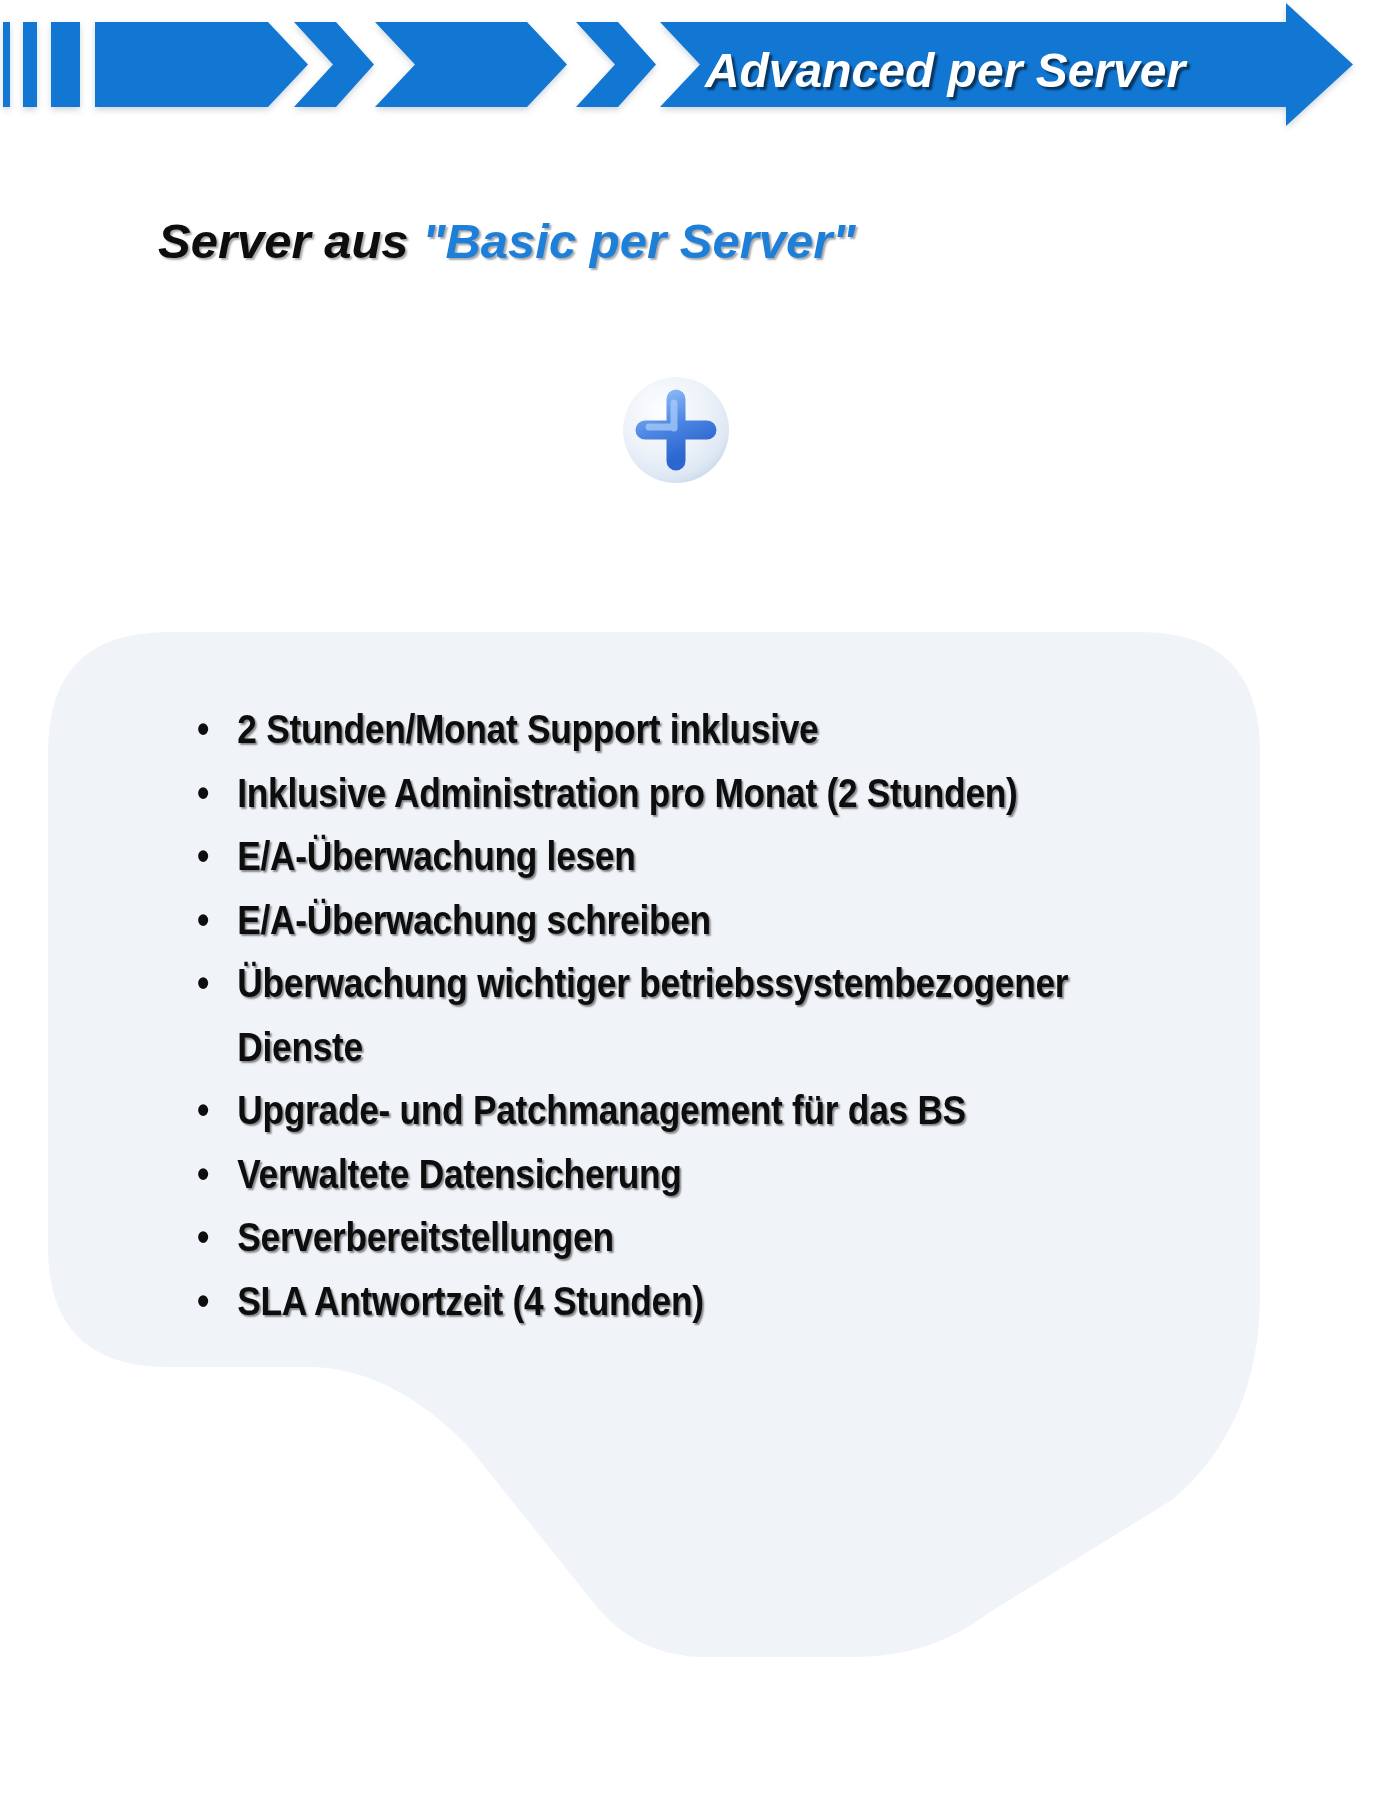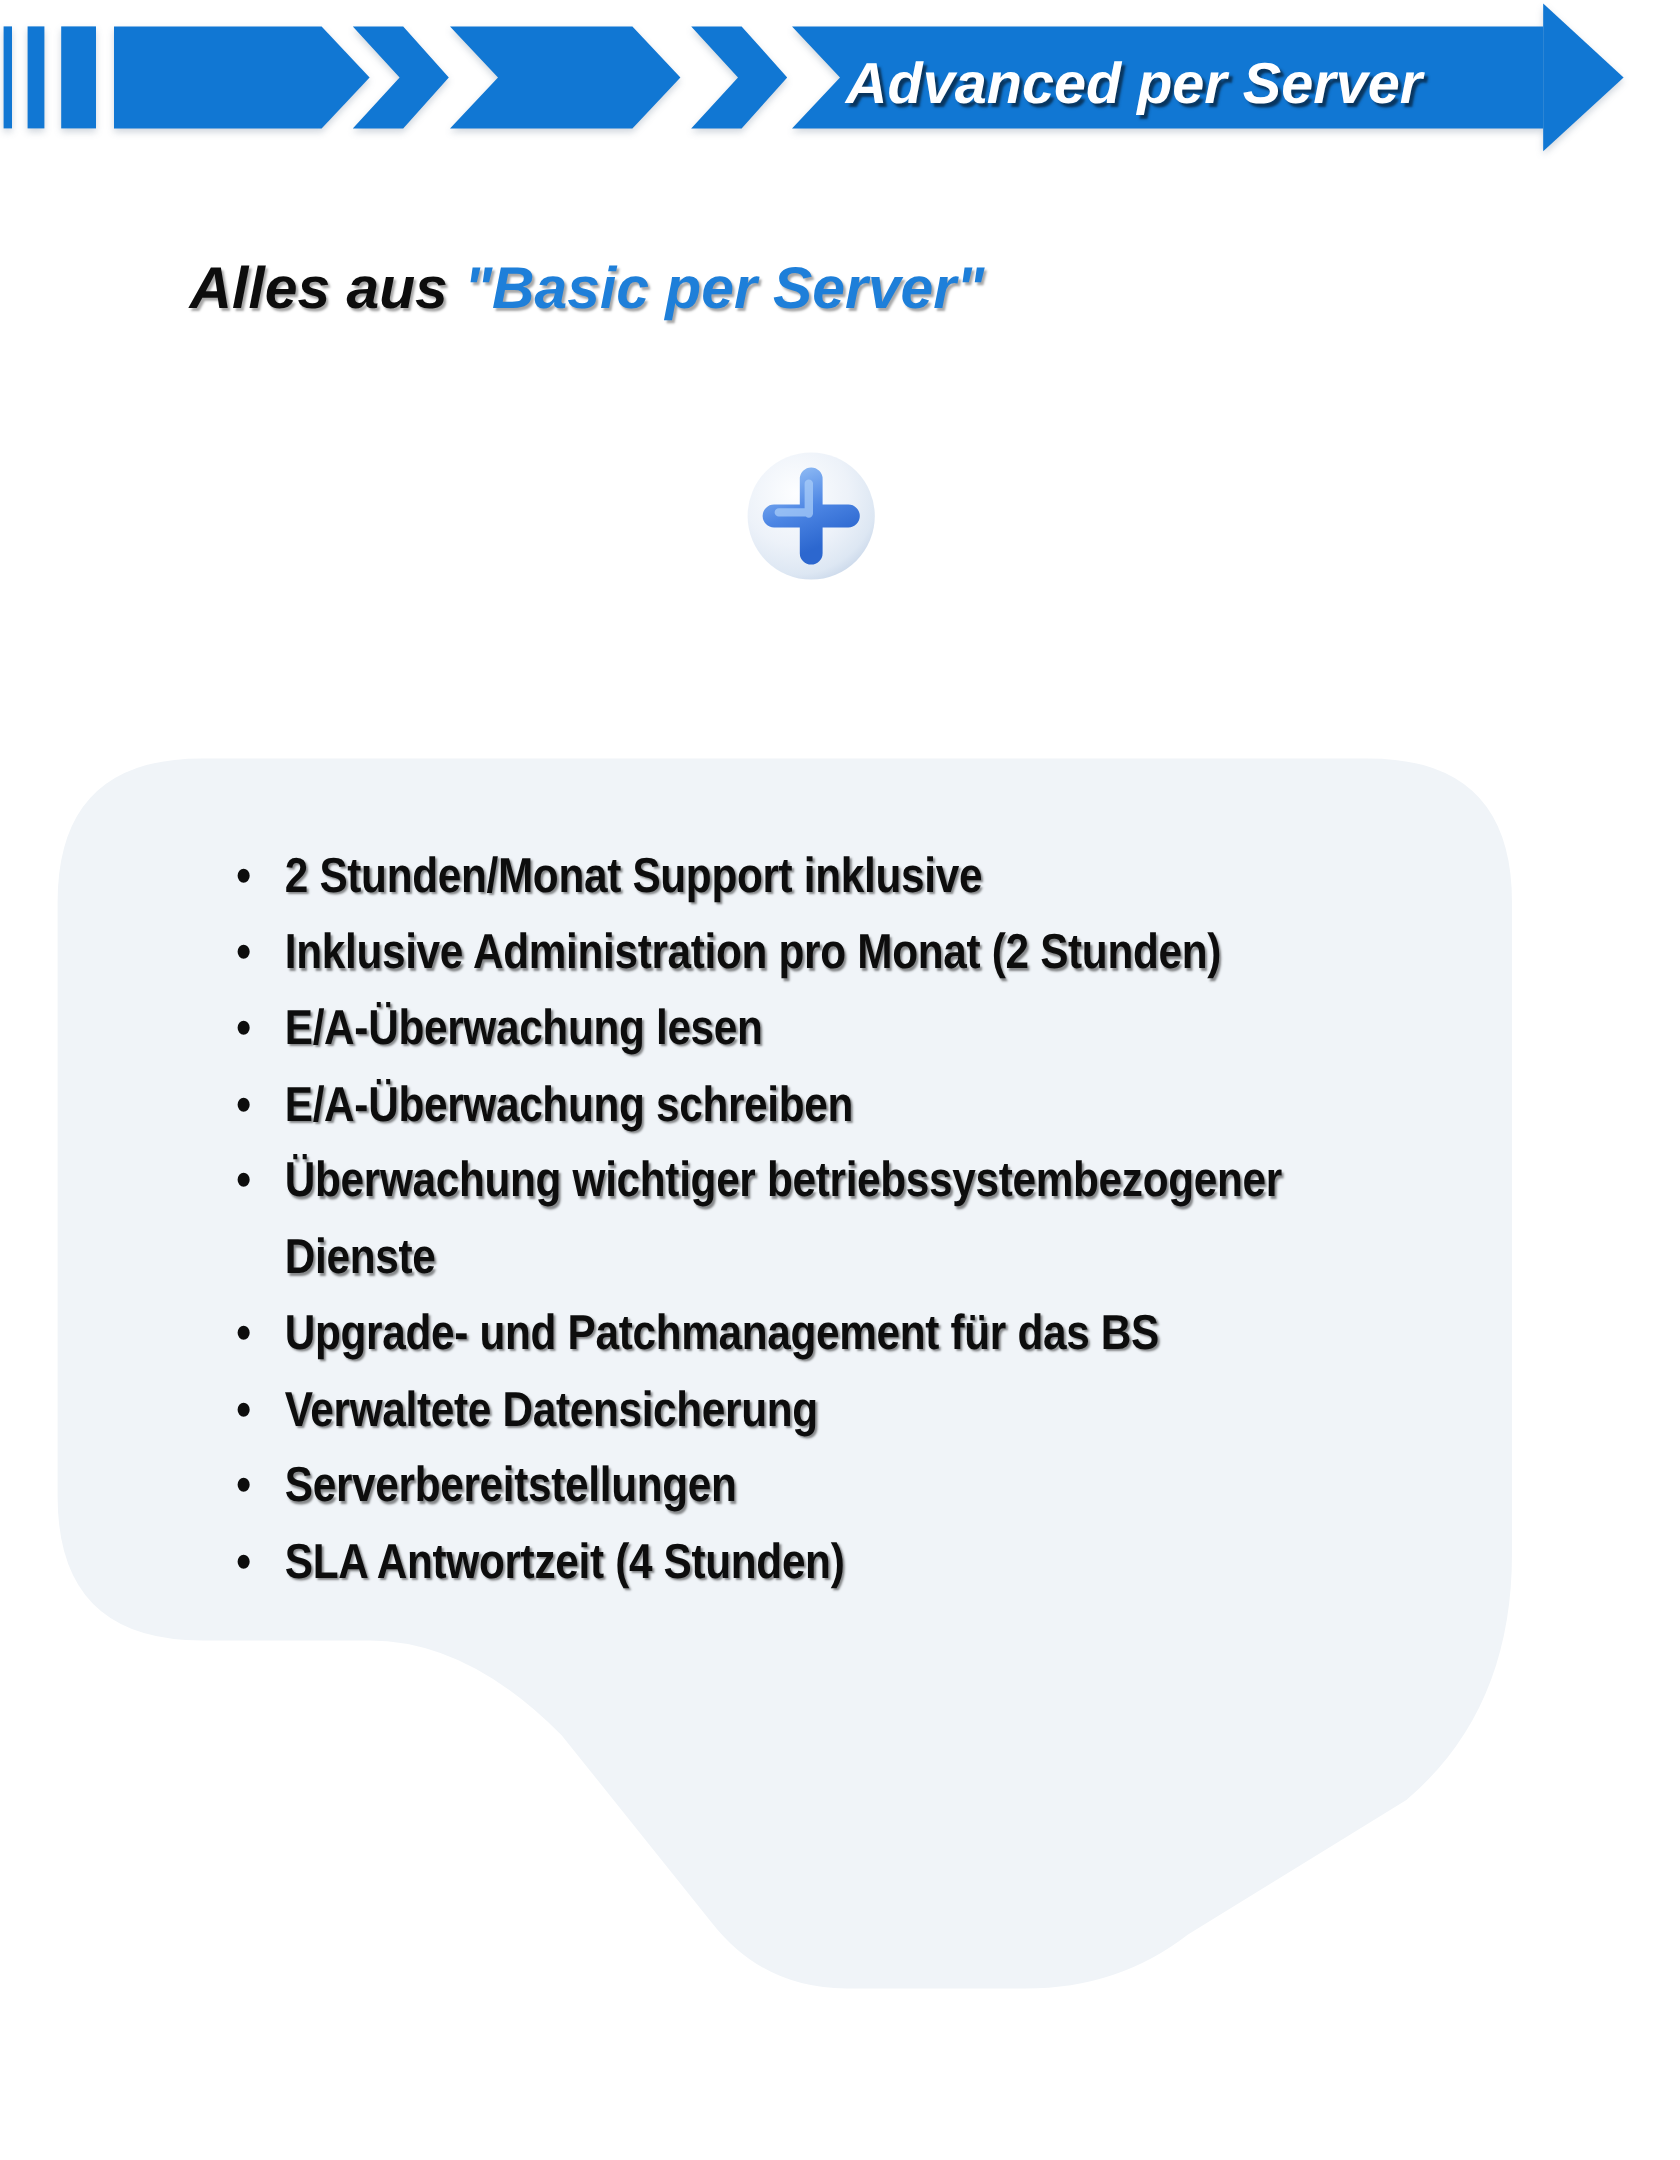--- a/index.html
+++ b/index.html
@@ -96,21 +96,21 @@
     <rect class="blue" x="51" y="22" width="29" height="85"></rect>
     <polygon class="blue" points="95,22 268,22 308,64.5 268,107 95,107"></polygon>
     <polygon class="blue" points="294,22 336,22 374,64.5 336,107 294,107 333,64.5"></polygon>
     <polygon class="blue" points="375,22 527,22 567,64.5 527,107 375,107 415,64.5"></polygon>
     <polygon class="blue" points="576,22 618,22 656,64.5 618,107 576,107 615,64.5"></polygon>
     <polygon class="blue" points="660,22 1286,22 1286,107 660,107 700,64.5"></polygon>
     <polygon class="blue" points="1286,3 1353,64.5 1286,126"></polygon>
   </svg>
   <div class="banner-title">Advanced per Server</div>
 
-  <h1 class="heading"><span>Alles aus </span><span class="hl">"Basic per Server"</span></h1>
+  <h1 class="heading"><span>Server aus </span><span class="hl">"Basic per Server"</span></h1>
 
   <div class="plus-wrap">
     <svg width="124" height="124" viewBox="0 0 124 124" aria-hidden="true">
       <defs>
         <radialGradient id="circGrad" cx="0.38" cy="0.32" r="0.75">
           <stop offset="0" stop-color="#fdfeff"></stop>
           <stop offset="0.55" stop-color="#edf2f9"></stop>
           <stop offset="0.85" stop-color="#dde7f3"></stop>
           <stop offset="1" stop-color="#c8d6e9"></stop>
         </radialGradient>

